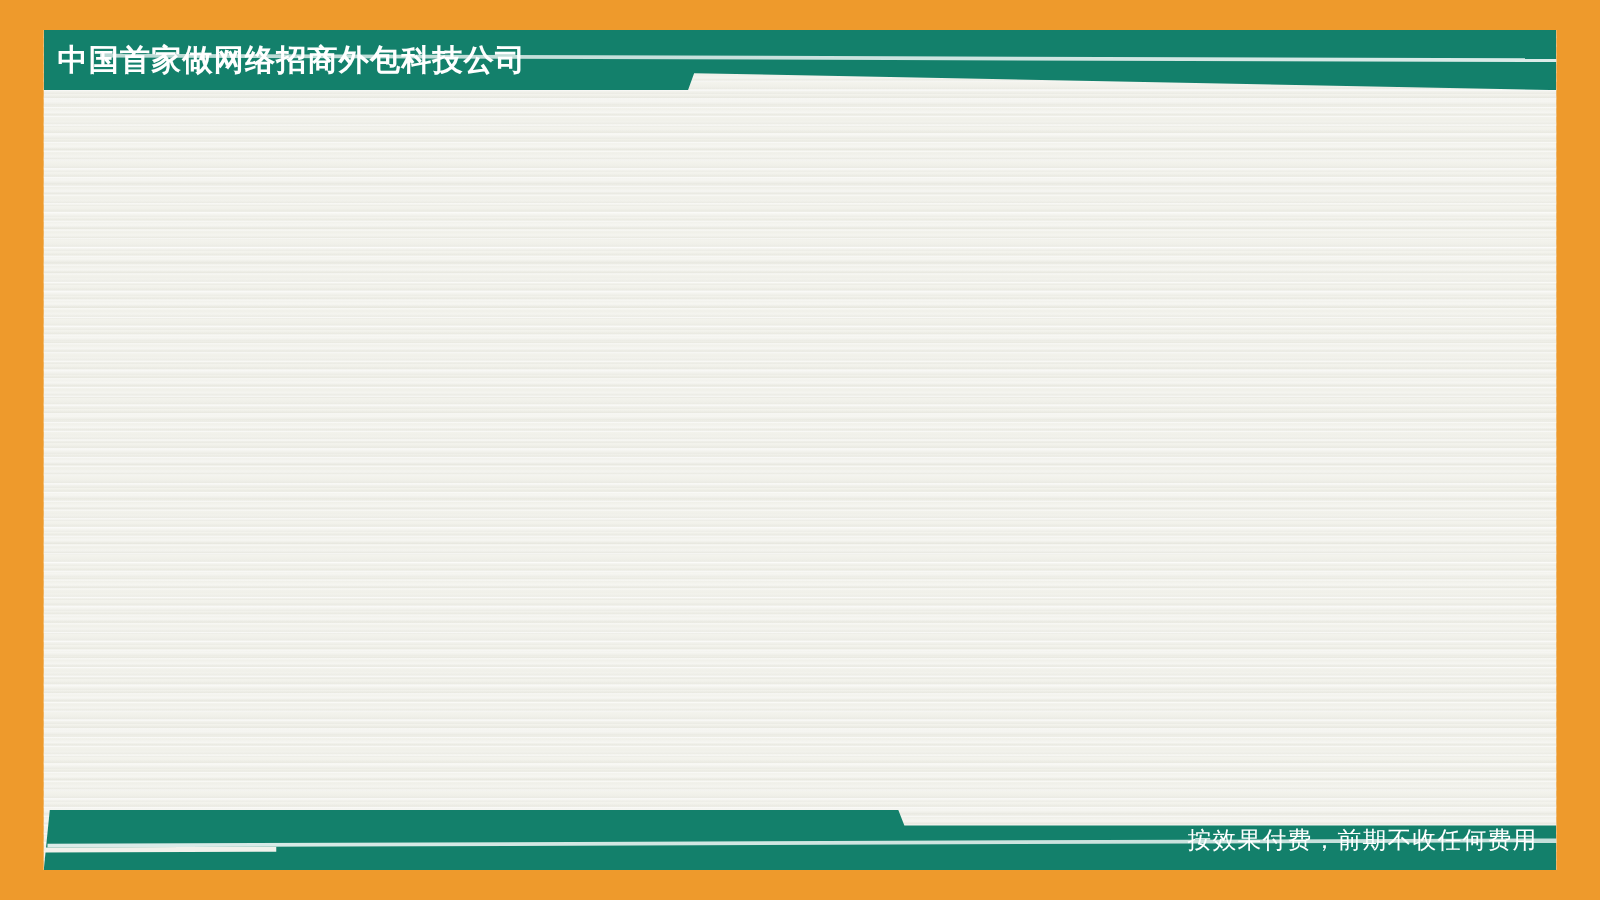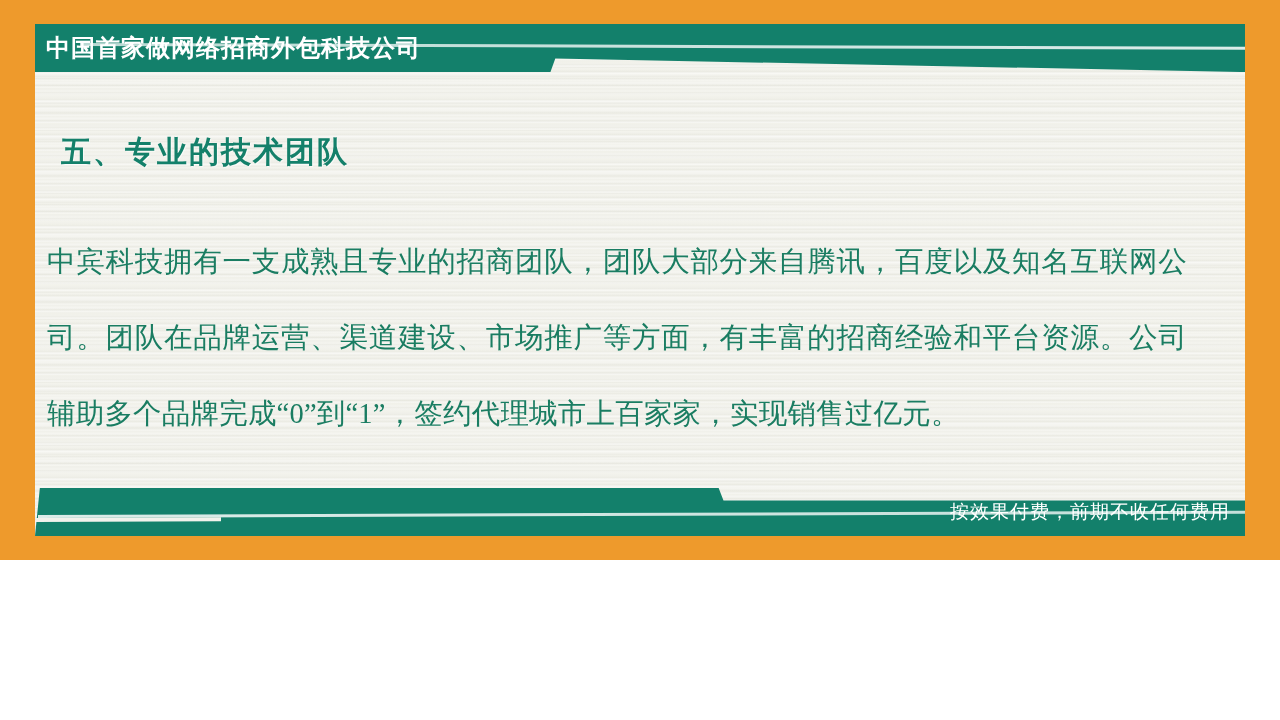--- a/index.html
+++ b/index.html
@@ -4,21 +4,21 @@
 <title>Slide</title>
 <style>
   html, body {
     margin: 0;
     padding: 0;
     background: #ffffff;
   }
   #slide {
     position: relative;
     width: 1280px;
-    height: 560px;
+    height: 720px;
     overflow: hidden;
     background: #ee9a2c;
     font-family: "Liberation Sans", "DejaVu Sans", sans-serif;
   }
 
   
   .paper {
     position: absolute;
     left: 35px;
     top: 24px;
@@ -173,25 +173,21 @@
 <div id="slide">
 
   <div class="paper"></div>
 
   <div class="header-band"></div>
   <div class="header-hairline"></div>
   <div class="header-title">中国首家做网络招商外包科技公司</div>
 
   <div class="content">
 
-    <div class="section-title">五、专业的技术团队</div>
 
-    <div class="body-text">
-      <p>中宾科技拥有一支成熟且专业的招商团队，团队大部分来自腾讯，百度以及知名互联网公司。团队在品牌运营、渠道建设、市场推广等方面，有丰富的招商经验和平台资源。公司辅助多个品牌完成“0”到“1”，签约代理城市上百家家，实现销售过亿元。</p>
-    </div>
 
   </div>
 
   <div class="footer-band"></div>
   <div class="footer-hairline"></div>
   <div class="footer-underline"></div>
   <div class="footer-text">按效果付费，前期不收任何费用</div>
 
 </div>
 

